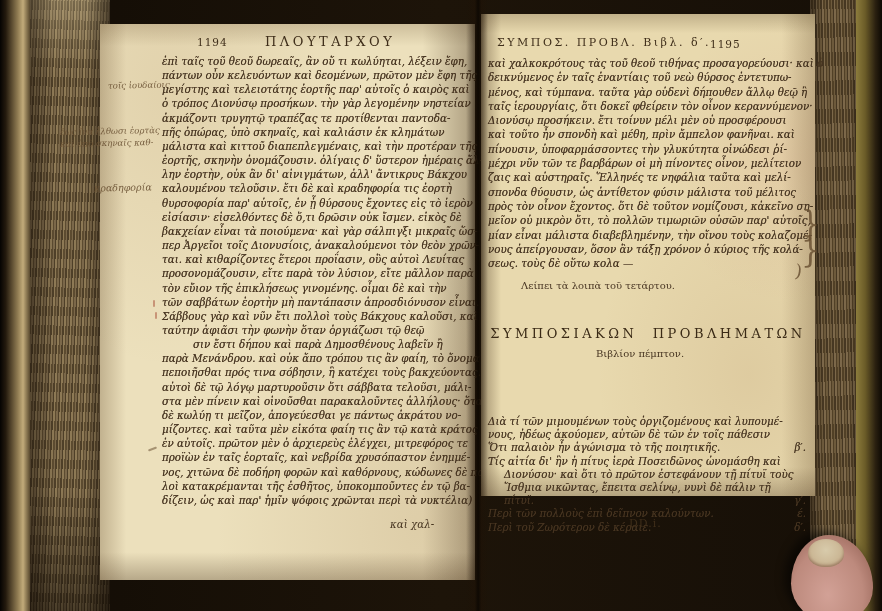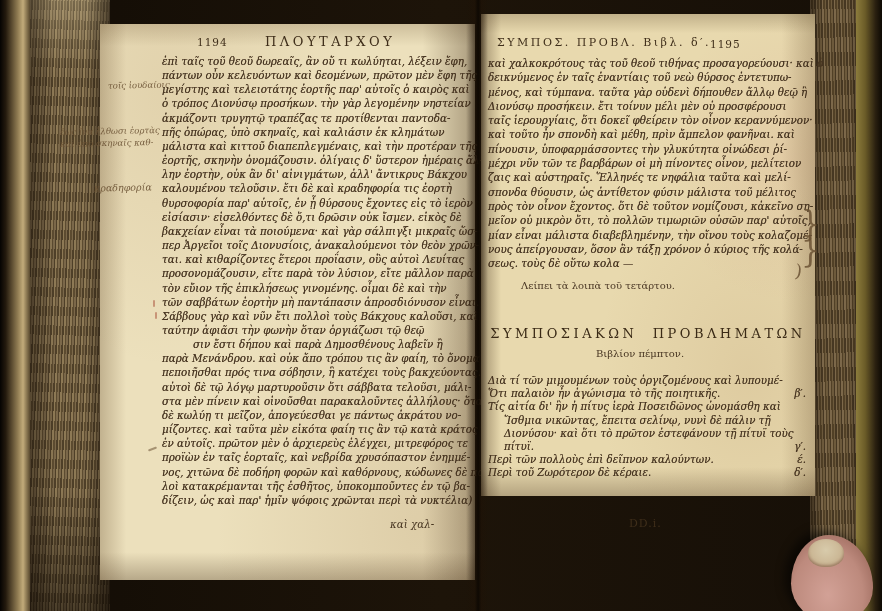--- a/index.html
+++ b/index.html
@@ -43,21 +43,21 @@
   .folio{font-size:10.5px;letter-spacing:1px;}
   .runtitle{font-size:13px;letter-spacing:3.5px;}
   .textblock{position:absolute;}
   .bodyline{font-style:italic;font-size:10.3px;line-height:14.15px;white-space:pre;
     color:#473521;text-shadow:0 0 .6px rgba(70,50,32,.75);}
   .page-right .bodyline{line-height:14.3px;}
   .catchword{position:absolute;font-style:italic;font-size:10.3px;color:#473521;}
   .lacuna{position:absolute;font-size:10px;color:#4a3724;}
   .sect-head{position:absolute;font-size:13px;letter-spacing:3.5px;color:#3a2a16;white-space:pre;width:100%;text-align:center;}
   .sect-sub{position:absolute;font-size:10px;width:100%;text-align:center;color:#473521;}
-  .indexblock{position:absolute;}
+  .indexblock{position:absolute;margin-top:41px;}
   .idxline{display:flex;font-style:italic;font-size:10.3px;line-height:13.2px;color:#473521;
     text-shadow:0 0 .6px rgba(70,50,32,.7);}
   .idx-text{flex:1;white-space:pre;}
   .idx-text.indent{padding-left:16px;}
   .idx-num{white-space:pre;padding-left:6px;}
   .signature{position:absolute;font-size:11px;font-style:normal;letter-spacing:1px;color:#3f2e1a;}
   
   .margin-note{position:absolute;font-style:italic;font-size:8.5px;color:#6b5234;
     transform:rotate(-1.2deg);white-space:pre;opacity:.9;}
   .pen-brace{position:absolute;font-size:30px;color:#6b5234;transform:scaleY(1.15);opacity:.85;font-style:normal;}
@@ -136,22 +136,22 @@
   </div>
 
   <div class="page page-right">
     <span class="hdr runtitle" style="left:16px;top:22px;font-size:11px;letter-spacing:2.5px;">ΣΥΜΠΟΣ. ΠΡΟΒΛ. Βιβλ. δ′.</span>
     <span class="hdr folio" style="left:229px;top:24px;">1195</span>
 
     <div class="textblock" style="left:7px;top:42px;width:322px;">
         <div class="bodyline">καὶ χαλκοκρότους τὰς τοῦ θεοῦ τιθήνας προσαγορεύουσι· καὶ ὁ</div>
         <div class="bodyline">δεικνύμενος ἐν ταῖς ἐναντίαις τοῦ νεὼ θύρσος ἐντετυπω-</div>
         <div class="bodyline">μένος, καὶ τύμπανα. ταῦτα γὰρ οὐδενὶ δήπουθεν ἄλλῳ θεῷ ἢ</div>
+        <div class="bodyline">ταῖς ἱερουργίαις, ὅτι δοκεῖ φθείρειν τὸν οἶνον κεραννύμενον·</div>
         <div class="bodyline">Διονύσῳ προσήκειν. ἔτι τοίνυν μέλι μὲν οὐ προσφέρουσι</div>
-        <div class="bodyline">ταῖς ἱερουργίαις, ὅτι δοκεῖ φθείρειν τὸν οἶνον κεραννύμενον·</div>
         <div class="bodyline">καὶ τοῦτο ἦν σπονδὴ καὶ μέθη, πρὶν ἄμπελον φανῆναι. καὶ</div>
         <div class="bodyline">πίνουσιν, ὑποφαρμάσσοντες τὴν γλυκύτητα οἰνώδεσι ῥί-</div>
         <div class="bodyline">μέχρι νῦν τῶν τε βαρβάρων οἱ μὴ πίνοντες οἶνον, μελίτειον</div>
         <div class="bodyline">ζαις καὶ αὐστηραῖς. Ἕλληνές τε νηφάλια ταῦτα καὶ μελί-</div>
         <div class="bodyline">σπονδα θύουσιν, ὡς ἀντίθετον φύσιν μάλιστα τοῦ μέλιτος</div>
         <div class="bodyline">πρὸς τὸν οἶνον ἔχοντος. ὅτι δὲ τοῦτον νομίζουσι, κἀκεῖνο ση-</div>
         <div class="bodyline">μεῖον οὐ μικρὸν ὅτι, τὸ πολλῶν τιμωριῶν οὐσῶν παρ' αὐτοῖς,</div>
         <div class="bodyline">μίαν εἶναι μάλιστα διαβεβλημένην, τὴν οἴνου τοὺς κολαζομέ-</div>
         <div class="bodyline">νους ἀπείργουσαν, ὅσον ἂν τάξῃ χρόνον ὁ κύριος τῆς κολά-</div>
         <div class="bodyline">σεως. τοὺς δὲ οὕτω κολα —</div>
@@ -165,33 +165,37 @@
 
     <div class="sect-head" style="left:0;top:312px;">ΣΥΜΠΟΣΙΑΚΩΝ  ΠΡΟΒΛΗΜΑΤΩΝ</div>
     <div class="sect-sub" style="left:-8px;top:334px;">Βιβλίον πέμπτον.</div>
 
     <div class="indexblock" style="left:7px;top:360px;width:318px;">
         <div class="idxline">
           <span class="idx-text">Διὰ τί τῶν μιμουμένων τοὺς ὀργιζομένους καὶ λυπουμέ-</span>
           <span class="idx-num"></span>
         </div>
         <div class="idxline">
+          <span class="idx-text">νους, ἡδέως ἀκούομεν, αὐτῶν δὲ τῶν ἐν τοῖς πάθεσιν</span>
+          <span class="idx-num"></span>
+        </div>
+        <div class="idxline">
           <span class="idx-text">Ὅτι παλαιὸν ἦν ἀγώνισμα τὸ τῆς ποιητικῆς.</span>
           <span class="idx-num">β′.</span>
         </div>
         <div class="idxline">
           <span class="idx-text">Τίς αἰτία δι' ἣν ἡ πίτυς ἱερὰ Ποσειδῶνος ὠνομάσθη καὶ</span>
           <span class="idx-num"></span>
         </div>
         <div class="idxline">
+          <span class="idx-text indent">Διονύσου· καὶ ὅτι τὸ πρῶτον ἐστεφάνουν τῇ πίτυϊ τοὺς</span>
+          <span class="idx-num"></span>
+        </div>
+        <div class="idxline">
           <span class="idx-text indent">Ἴσθμια νικῶντας, ἔπειτα σελίνῳ, νυνὶ δὲ πάλιν τῇ</span>
-          <span class="idx-num"></span>
-        </div>
-        <div class="idxline">
-          <span class="idx-text indent">Διονύσου· καὶ ὅτι τὸ πρῶτον ἐστεφάνουν τῇ πίτυϊ τοὺς</span>
           <span class="idx-num"></span>
         </div>
         <div class="idxline">
           <span class="idx-text indent">πίτυϊ.</span>
           <span class="idx-num">γ′.</span>
         </div>
         <div class="idxline">
           <span class="idx-text">Περὶ τῶν πολλοὺς ἐπὶ δεῖπνον καλούντων.</span>
           <span class="idx-num">έ.</span>
         </div>

